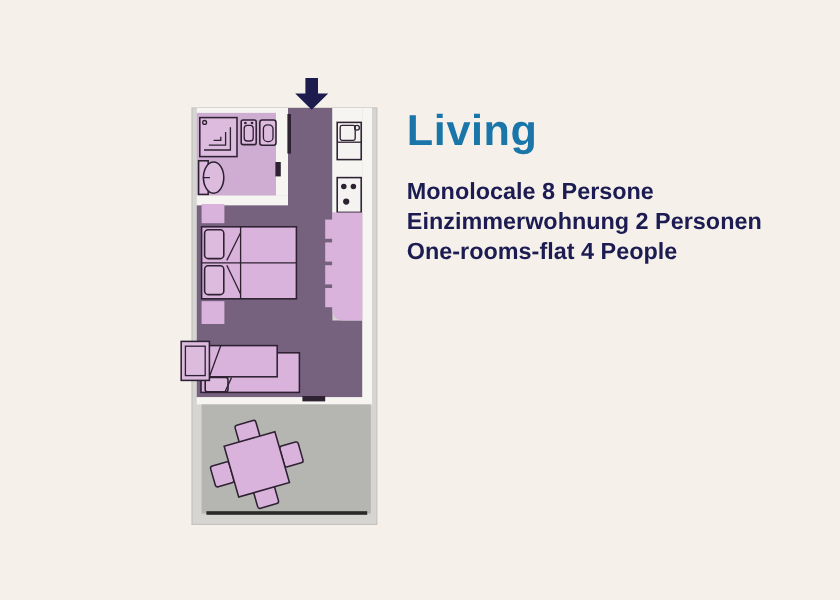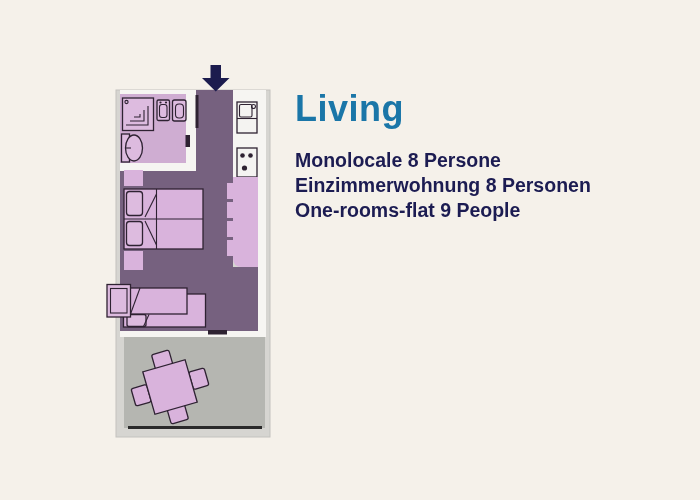--- a/index.html
+++ b/index.html
@@ -1,21 +1,21 @@
 <!DOCTYPE html>
 <html style="--c-background: #f5f1ea; --c-title: #1a76a8; --c-text: #1c1c52; --c-sheet: #d6d5d1; --c-wall: #f6f5f2; --c-floor: #76617f; --c-bathroom: #cfadd2; --c-furniture: #d9b3dc; --c-furniture_light: #ddbbdf; --c-terrace: #b5b6b1; --c-outline: #2e2232; --c-arrow: #1c1c4e; --c-railing: #2a2a2a;"><head>
 <meta charset="utf-8">
 <style>
   html,body{margin:0;padding:0;}
   body{
     width:700px;height:500px;overflow:hidden;position:relative;
     background:var(--c-background,#f5f1ea);
     font-family:"Liberation Sans",sans-serif;
   }
-  .stage{position:absolute;inset:0;}
+  .stage{position:absolute;inset:0;margin-left:44px;}
   svg{position:absolute;left:0;top:0;}
   .page-title{
     position:absolute;left:295px;top:88px;margin:0;
     font-size:36px;font-weight:bold;letter-spacing:0.5px;
     color:var(--c-title,#1a76a8);
   }
   .desc{
     position:absolute;left:295px;top:148px;
     font-size:19.5px;font-weight:bold;line-height:25px;
     color:var(--c-text,#1c1c52);
@@ -135,17 +135,17 @@
       <rect x="148" y="365" width="44" height="44" class="f-furn o"></rect>
     </g>
 
     <path d="M210.5,65 L221,65 L221,78 L229.5,78 L215.75,91.5 L202,78 L210.5,78 Z" class="f-arrow"></path>
   </svg>
 
   <h1 class="page-title">Living</h1>
 
   <div class="desc">
     <div>Monolocale 8 Persone</div>
-    <div>Einzimmerwohnung 8 Personen</div>
-    <div>One-rooms-flat 9 People</div>
+    <div>Einzimmerwohnung 2 Personen</div>
+    <div>One-rooms-flat 4 People</div>
   </div>
 
 </div>
 
 </body></html>

